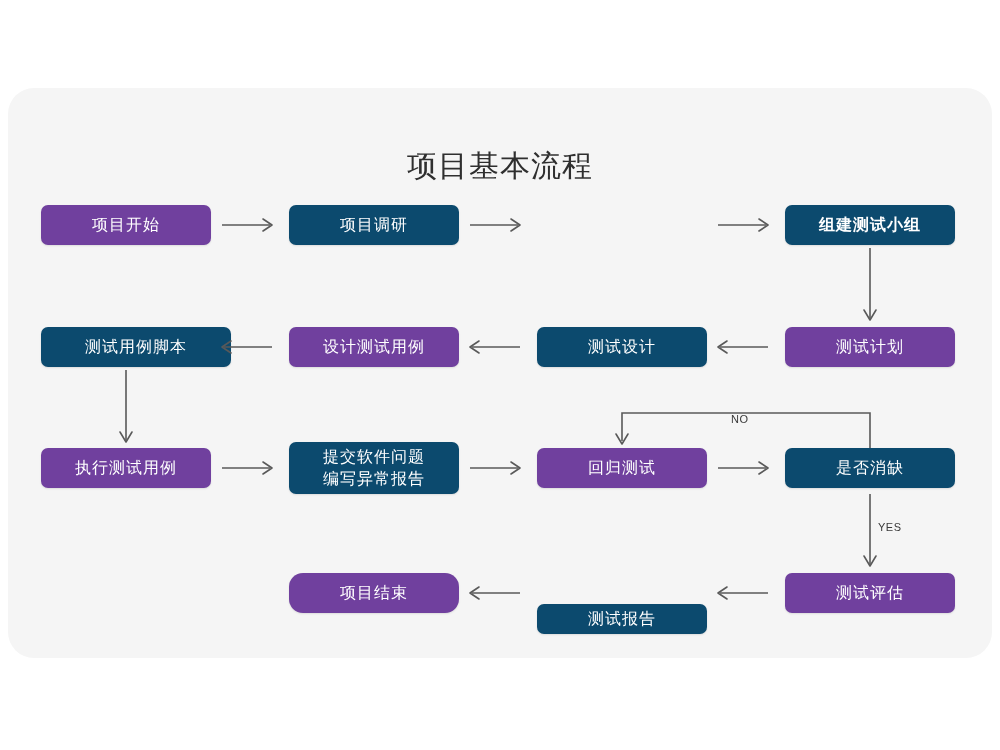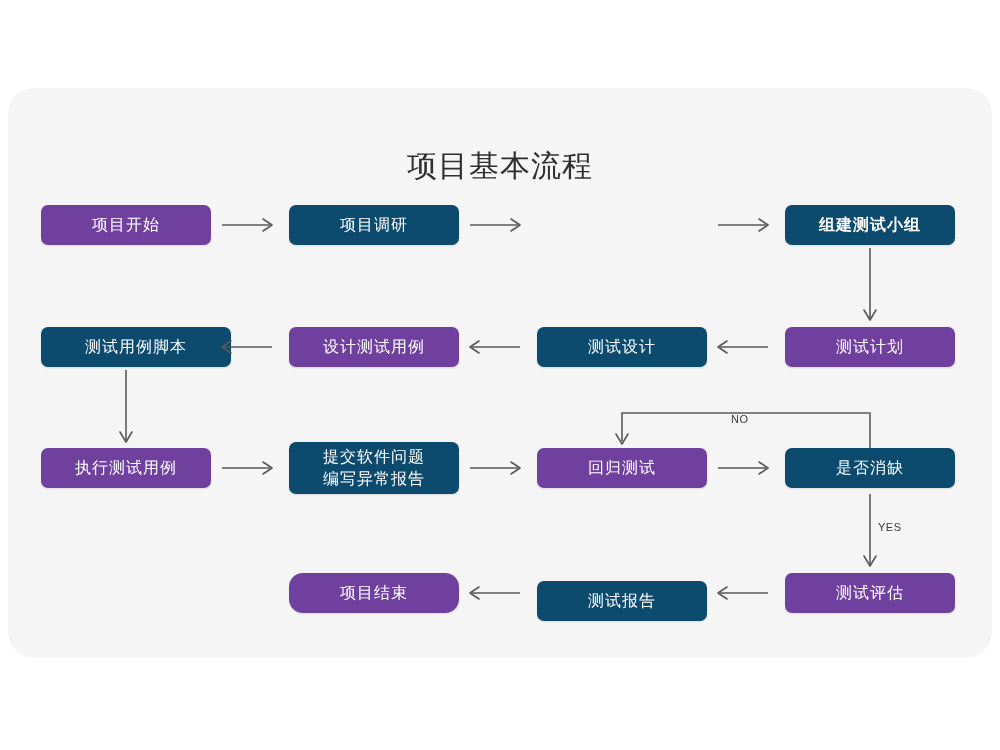--- a/index.html
+++ b/index.html
@@ -116,21 +116,21 @@
 
   <div class="node gray" style="left:289px; top:442px; width:170px; height:52px;">提交软件问题
 编写异常报告</div>
 
   <div class="node purple" style="left:537px; top:448px; width:170px; height:40px;">回归测试</div>
 
   <div class="node gray" style="left:785px; top:448px; width:170px; height:40px;">是否消缺</div>
 
   <div class="node purple" style="left:289px; top:573px; width:170px; height:40px;border-radius:14px;">项目结束</div>
 
-  <div class="node gray" style="left:537px; top:581px; width:170px; height:40px;">测试报告</div>
+  <div class="node gray" style="left:537px; top:604px; width:170px; height:30px;">测试报告</div>
 
   <div class="node purple" style="left:785px; top:573px; width:170px; height:40px;">测试评估</div>
 
   <svg class="conn" style="left:222px; top:215px;" width="56" height="20">
     <line x1="0" y1="10" x2="48" y2="10"></line>
     <polyline class="head" points="41,4 50,10 41,16"></polyline>
   </svg>
 
   <svg class="conn" style="left:470px; top:215px;" width="56" height="20">
     <line x1="0" y1="10" x2="48" y2="10"></line>

